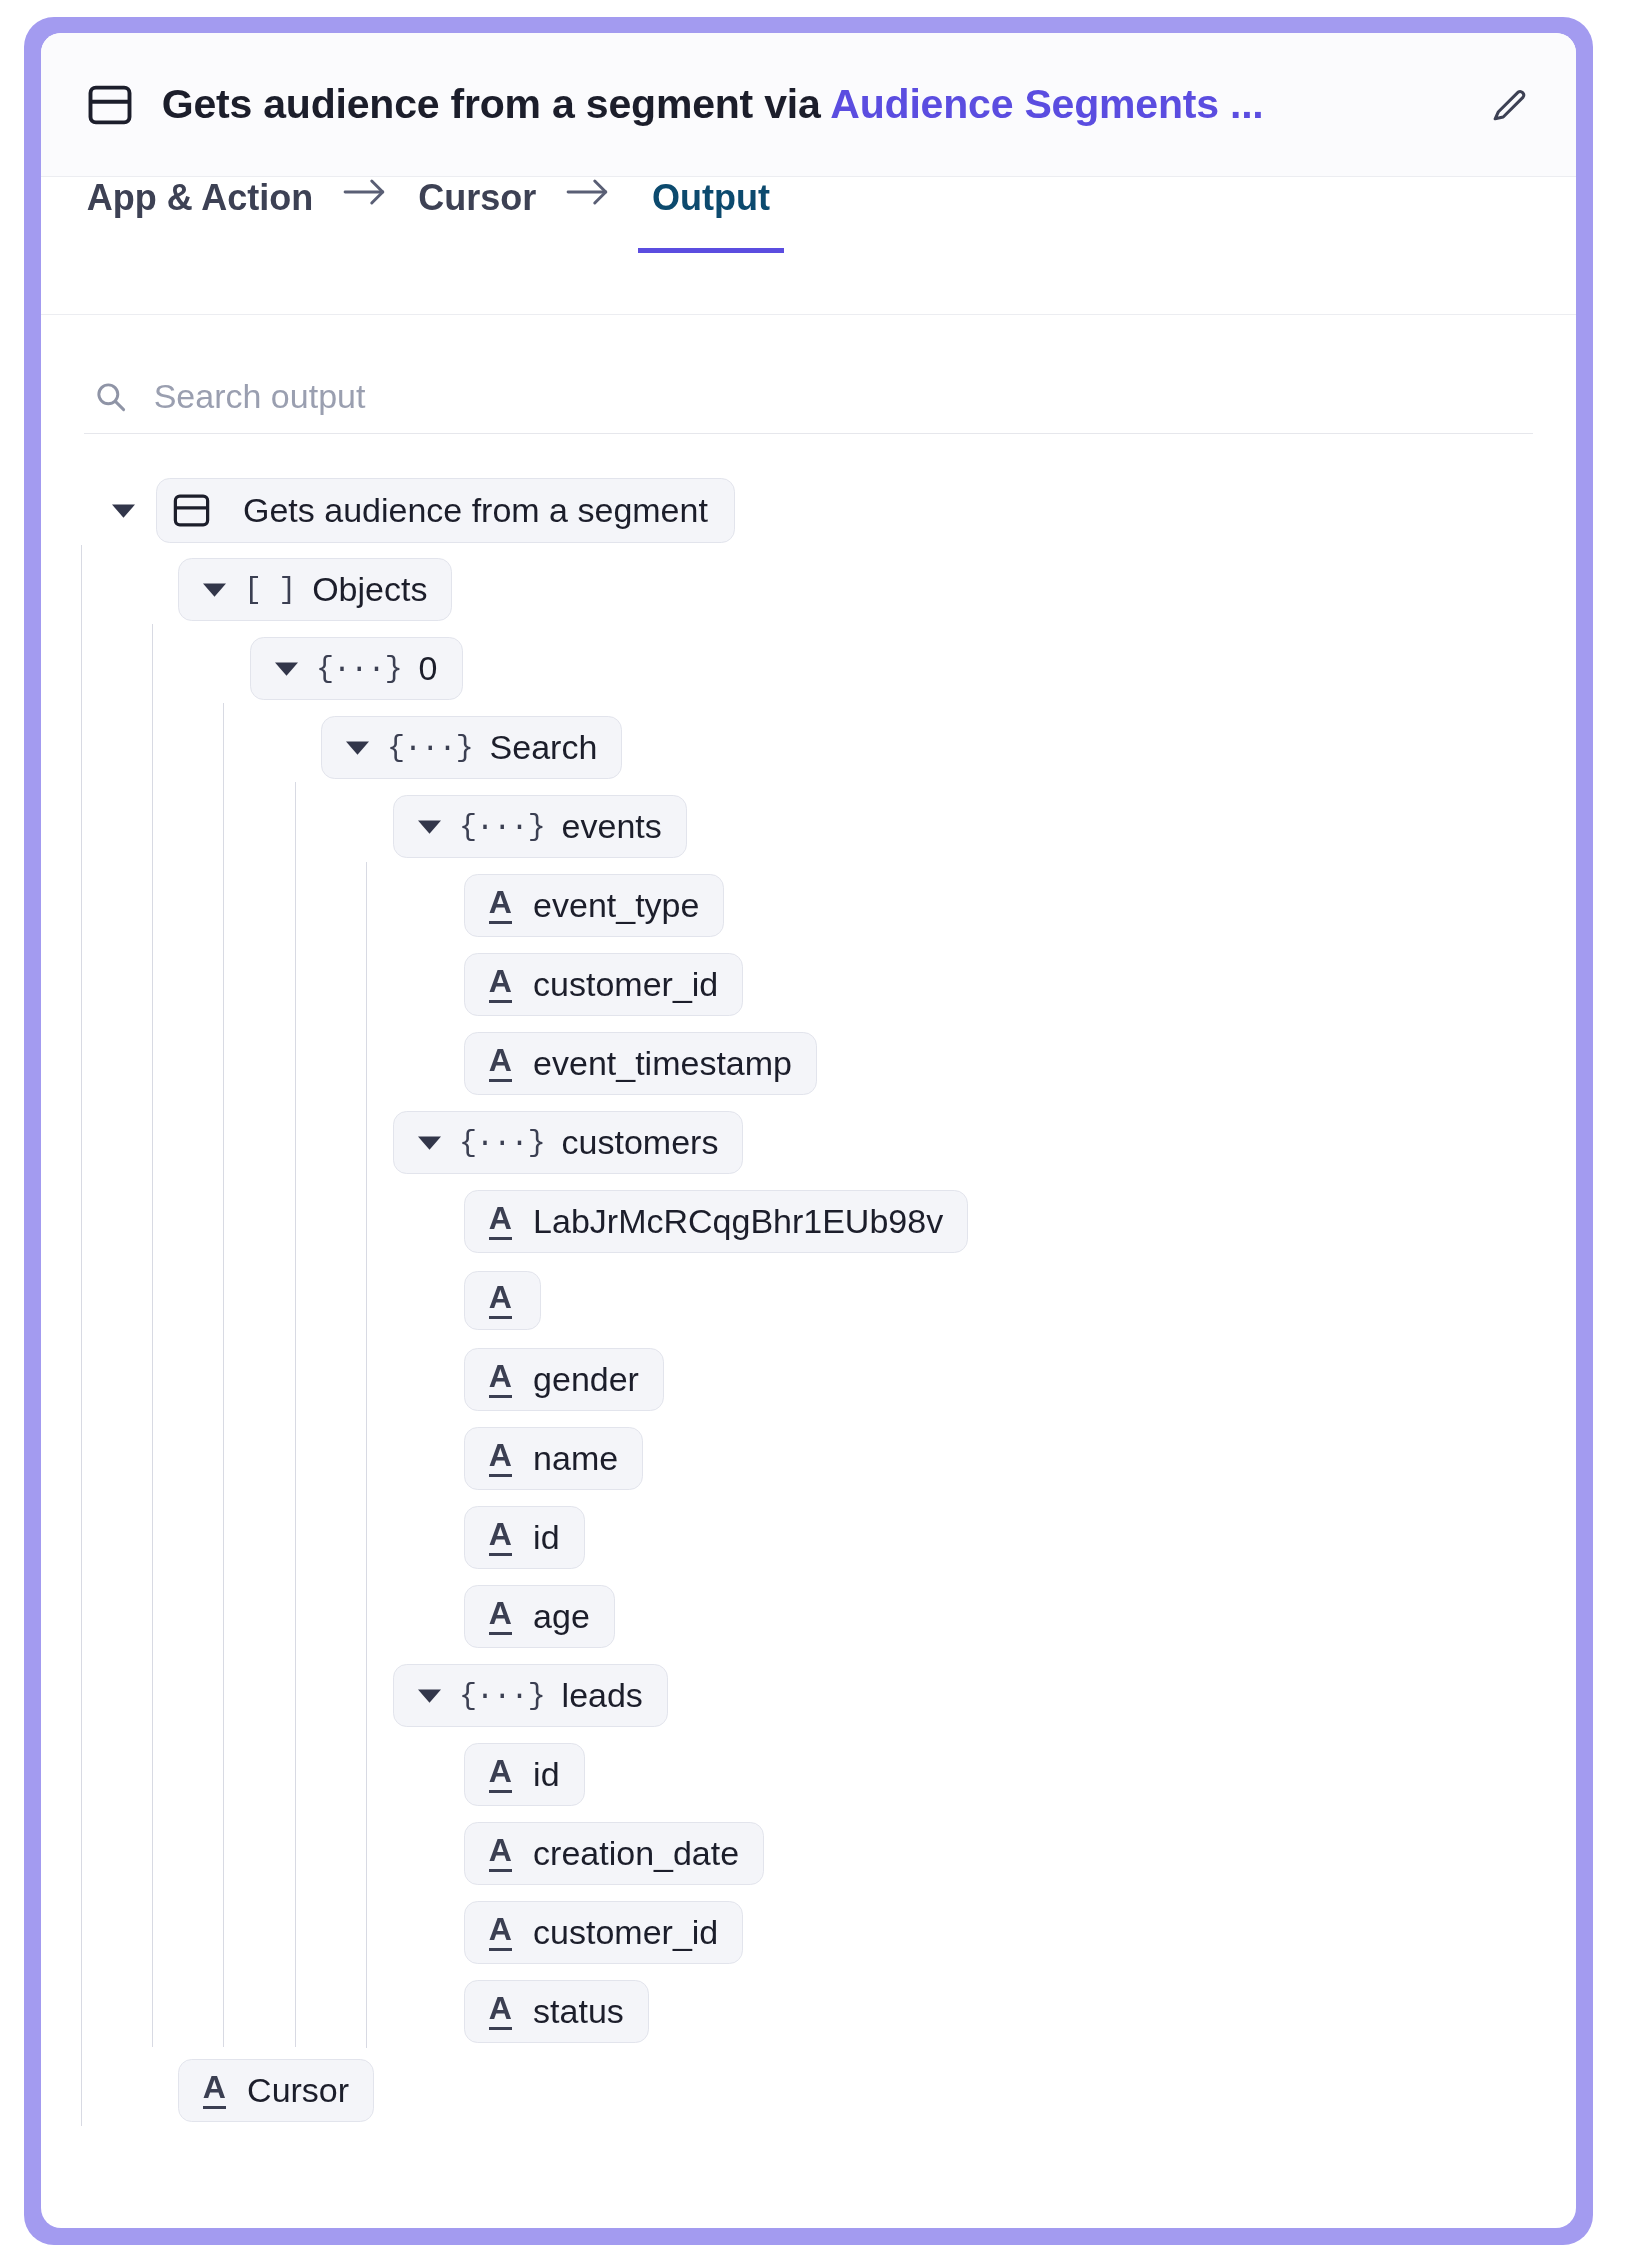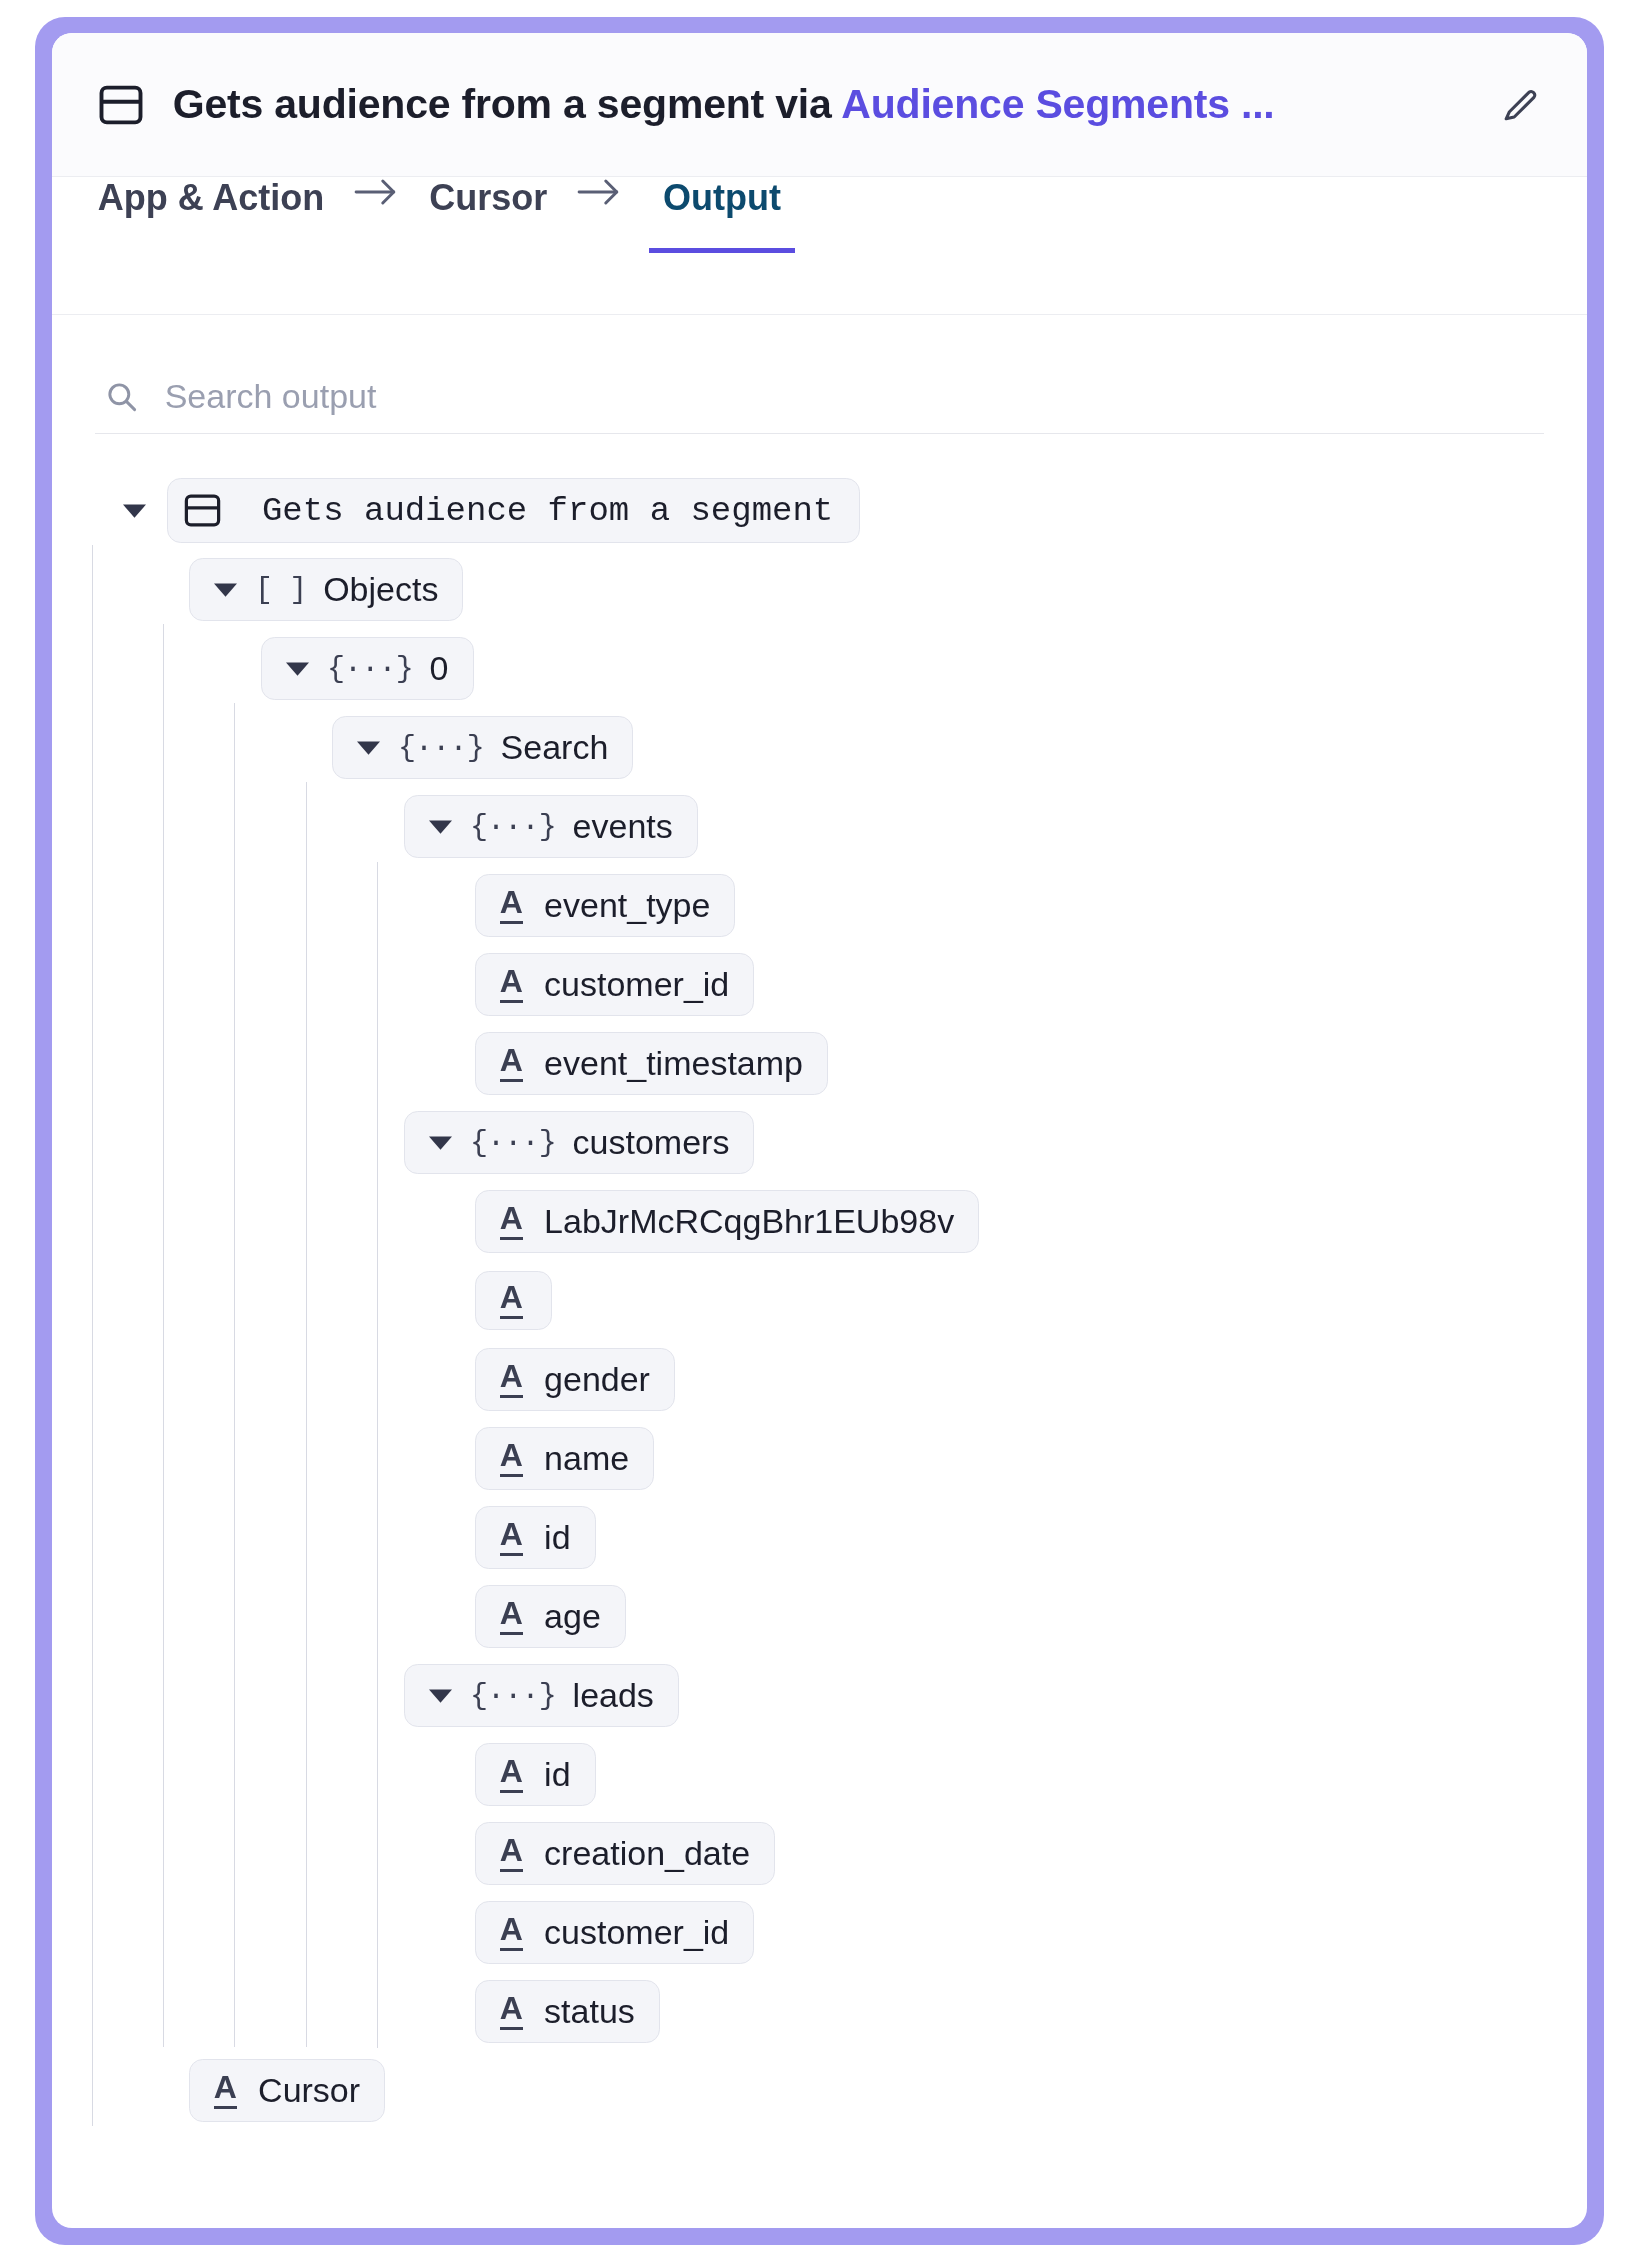--- a/index.html
+++ b/index.html
@@ -11,21 +11,21 @@
   }
   body {
     width: 1641px;
     height: 2261px;
     overflow: hidden;
   }
 
   
   .frame {
     position: absolute;
-    left: 35px;
+    left: 24px;
     top: 16.7px;
     width: 1569px;
     height: 2228px;
     background: #a39bf0;
     border-radius: 30px;
     padding: 16.7px;
   }
   .window {
     width: 100%;
     height: 100%;
@@ -160,22 +160,21 @@
     border-radius: 13.7px;
     padding: 10.6px 24px;
     font-size: 34px;
     color: #1c1e2b;
     cursor: pointer;
     white-space: nowrap;
   }
   .chip.root {
     background: #f4f5f9;
     padding: 7.6px 26px 7.6px 10.6px;
-    gap: 16px;
-    font-family: Liberation Mono, monospace;
+    gap: 8px;
   }
   .chip .box-icon {
     width: 47px;
     height: 47px;
     display: flex;
     align-items: center;
     justify-content: center;
     margin-right: 20px;
   }
   .chip .mono {

